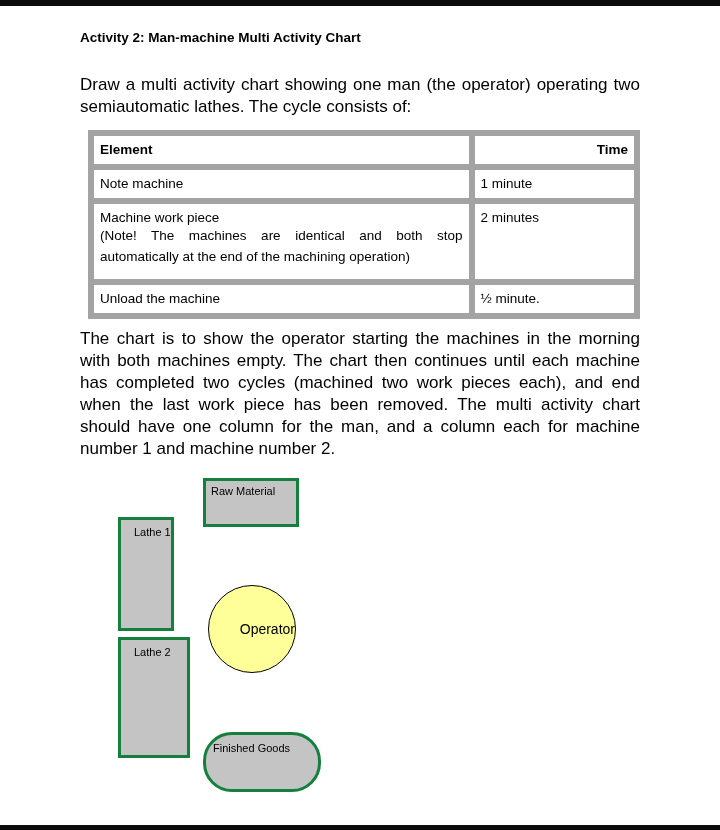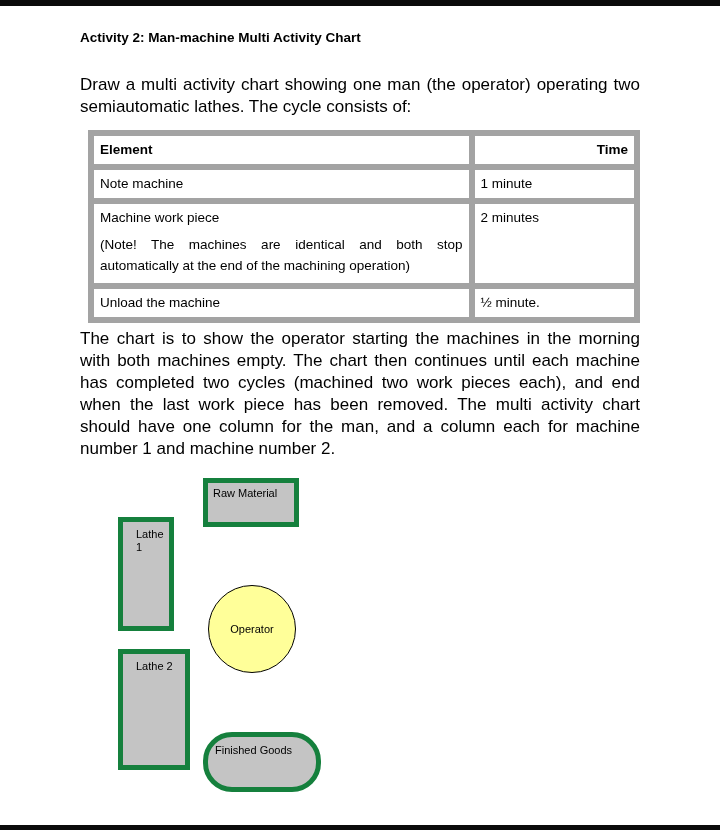--- a/index.html
+++ b/index.html
@@ -51,49 +51,48 @@
     vertical-align: top;
     text-align: left;
     font-weight: normal;
   }
   table.doc-table .col-element { width: 385px; }
   table.doc-table .col-time { width: 167px; }
   table.doc-table th.col-element { font-weight: bold; }
   table.doc-table th.col-time { font-weight: bold; text-align: right; }
   table.doc-table tr.row-note td { height: 81px; }
   table.doc-table .note {
-    margin-top: 9px;
     text-align: justify;
     line-height: 21px;
   }
 
   
   .diagram-box {
     position: absolute;
     background: #c4c4c4;
-    border: 5px solid #15803d;
+    border: 3px solid #15803d;
     font-size: 11px;
     line-height: 13px;
   }
   #raw-material-box { left: 203px; top: 478px; width: 96px; height: 49px; padding: 4px 0 0 5px; }
   #lathe1-box       { left: 118px; top: 517px; width: 56px; height: 114px; padding: 6px 0 0 13px; }
-  #lathe2-box       { left: 118px; top: 637px; width: 72px; height: 121px; padding: 6px 0 0 13px; margin-top: 12px; }
+  #lathe2-box       { left: 118px; top: 637px; width: 72px; height: 121px; padding: 6px 0 0 13px; }
   #finished-goods-box { left: 203px; top: 732px; width: 118px; height: 60px; padding: 7px 0 0 7px; border-radius: 29px; }
 
   #operator-circle {
     position: absolute;
     left: 208px; top: 585px;
     width: 88px; height: 88px;
     border-radius: 50%;
     background: #ffff99;
     border: 1px solid #000000;
     display: flex;
     align-items: center;
-    justify-content: center;
-    font-size: 11px;
+    justify-content: flex-end;
+    font-size: 14px;
   }
 </style>
 </head>
 <body>
 
 <div class="edge top"></div>
 <div class="edge bottom"></div>
 
 <div class="heading">Activity 2: Man-machine Multi Activity Chart</div>
 

